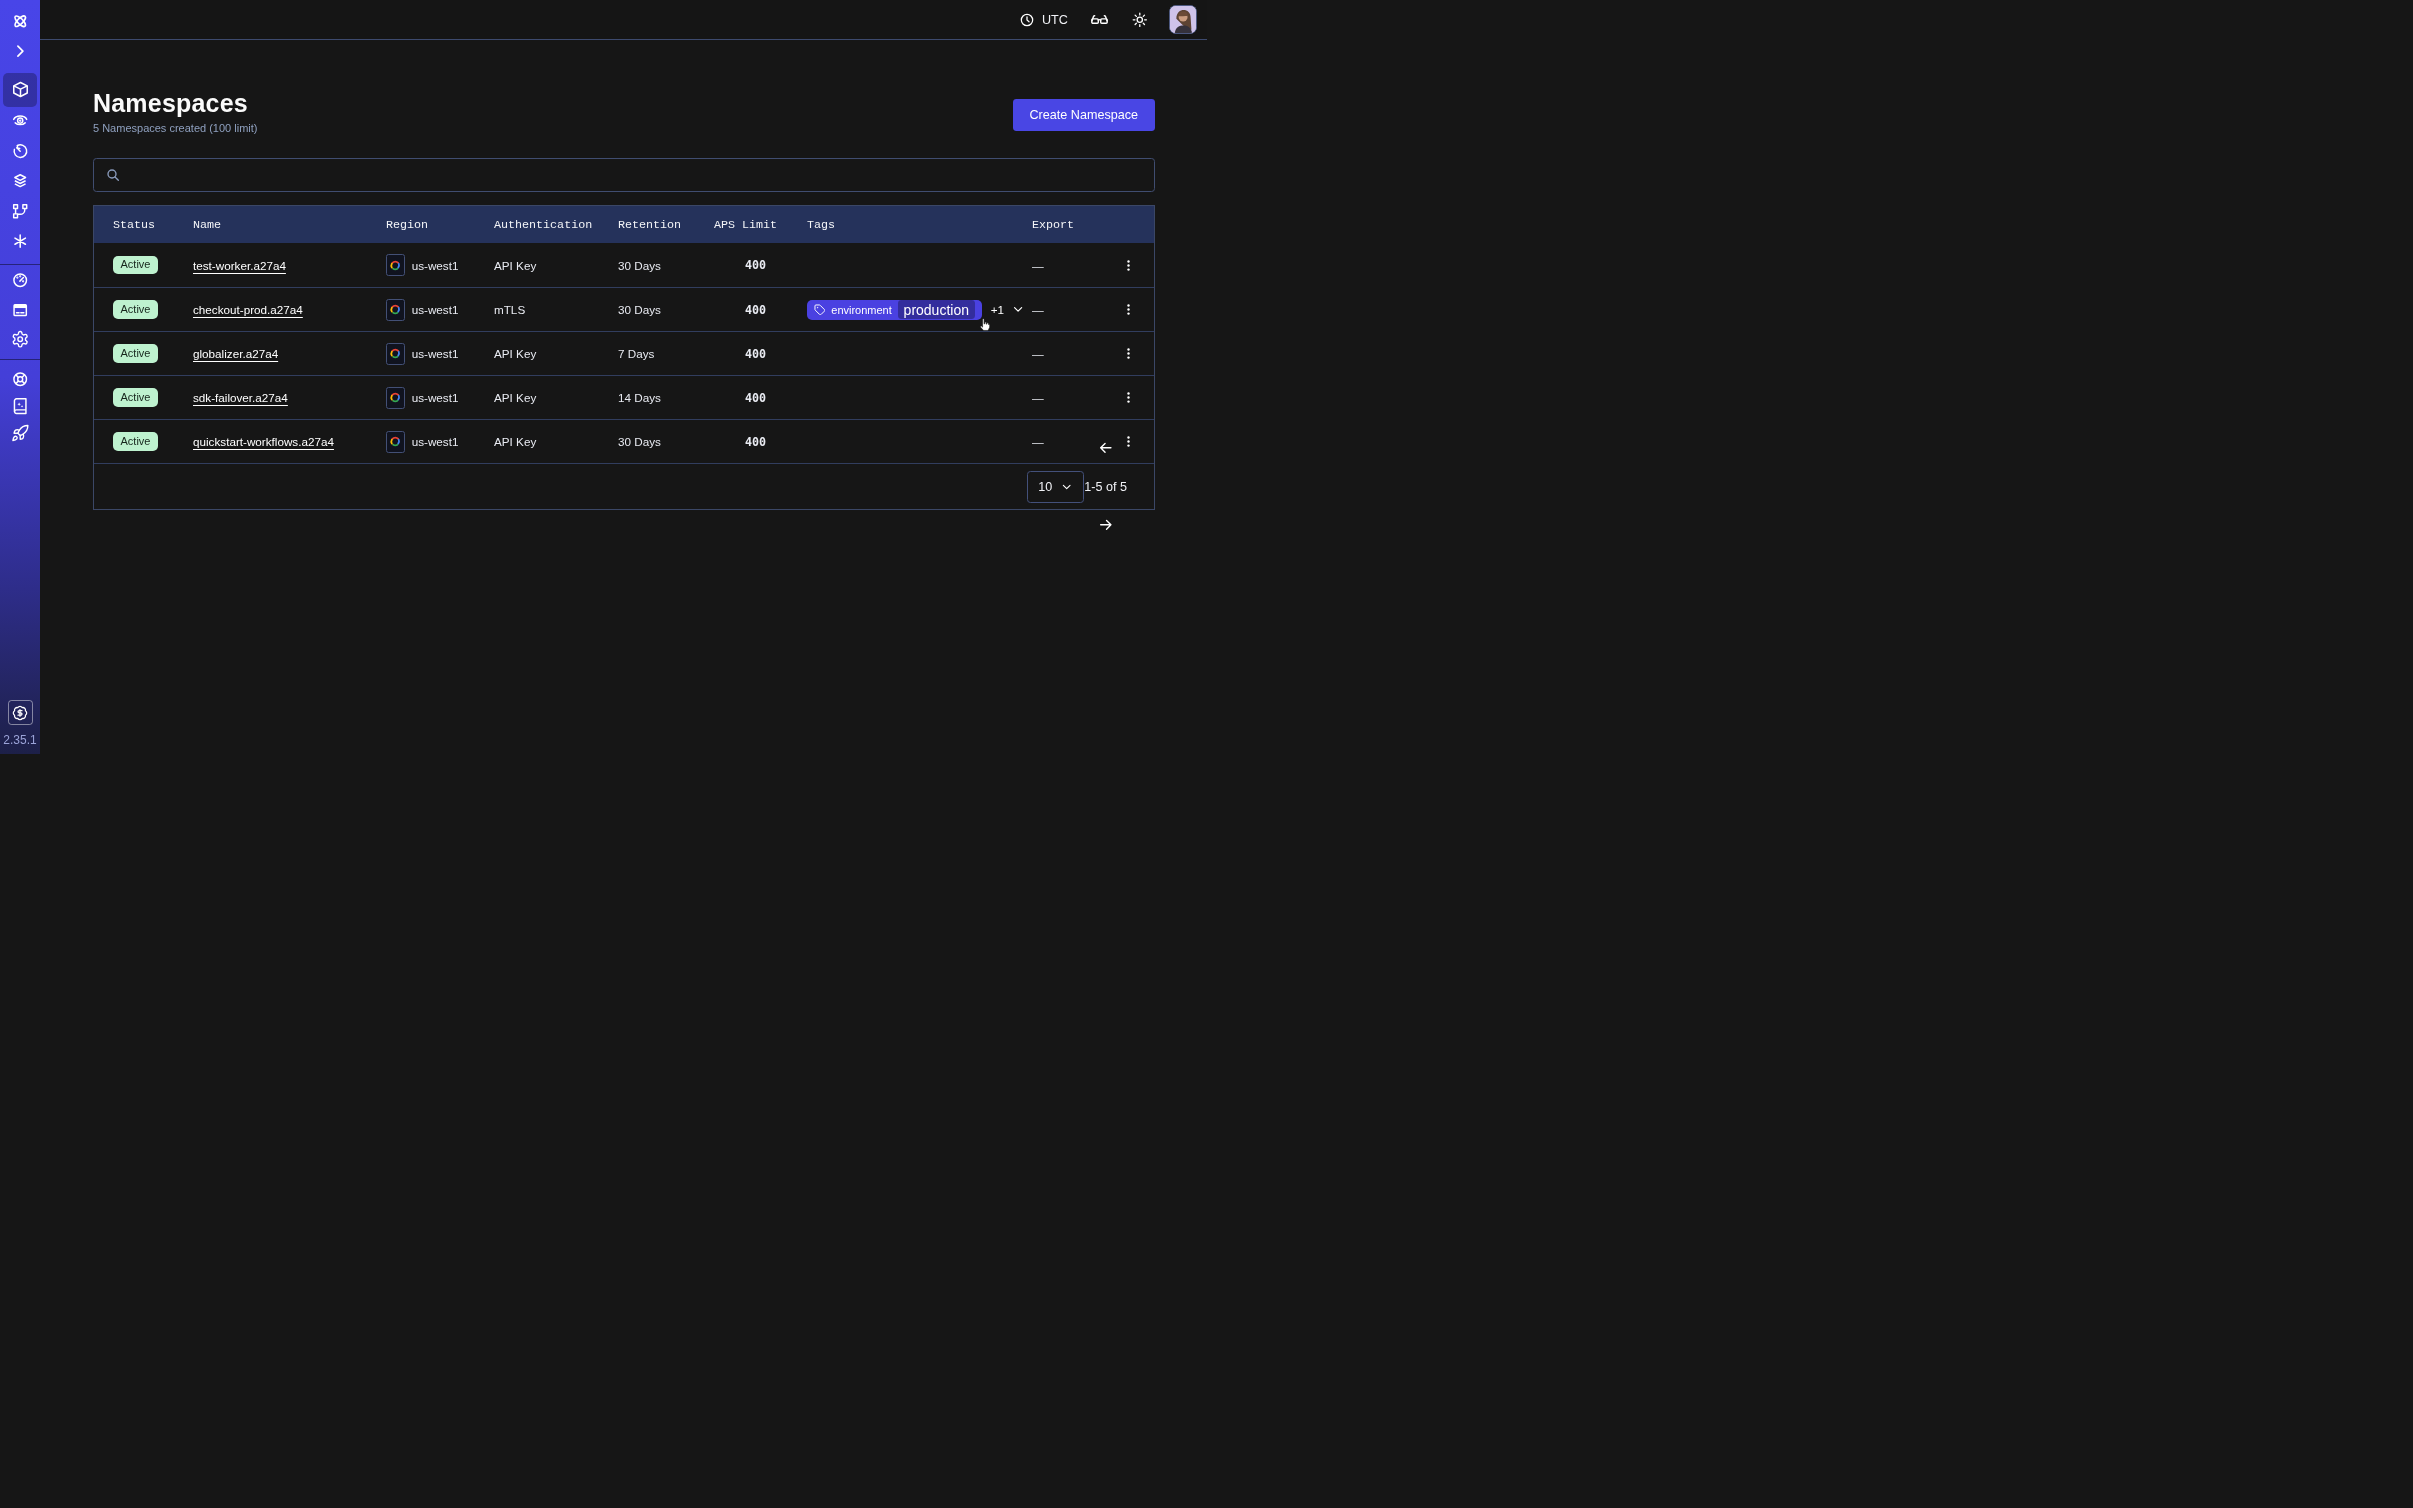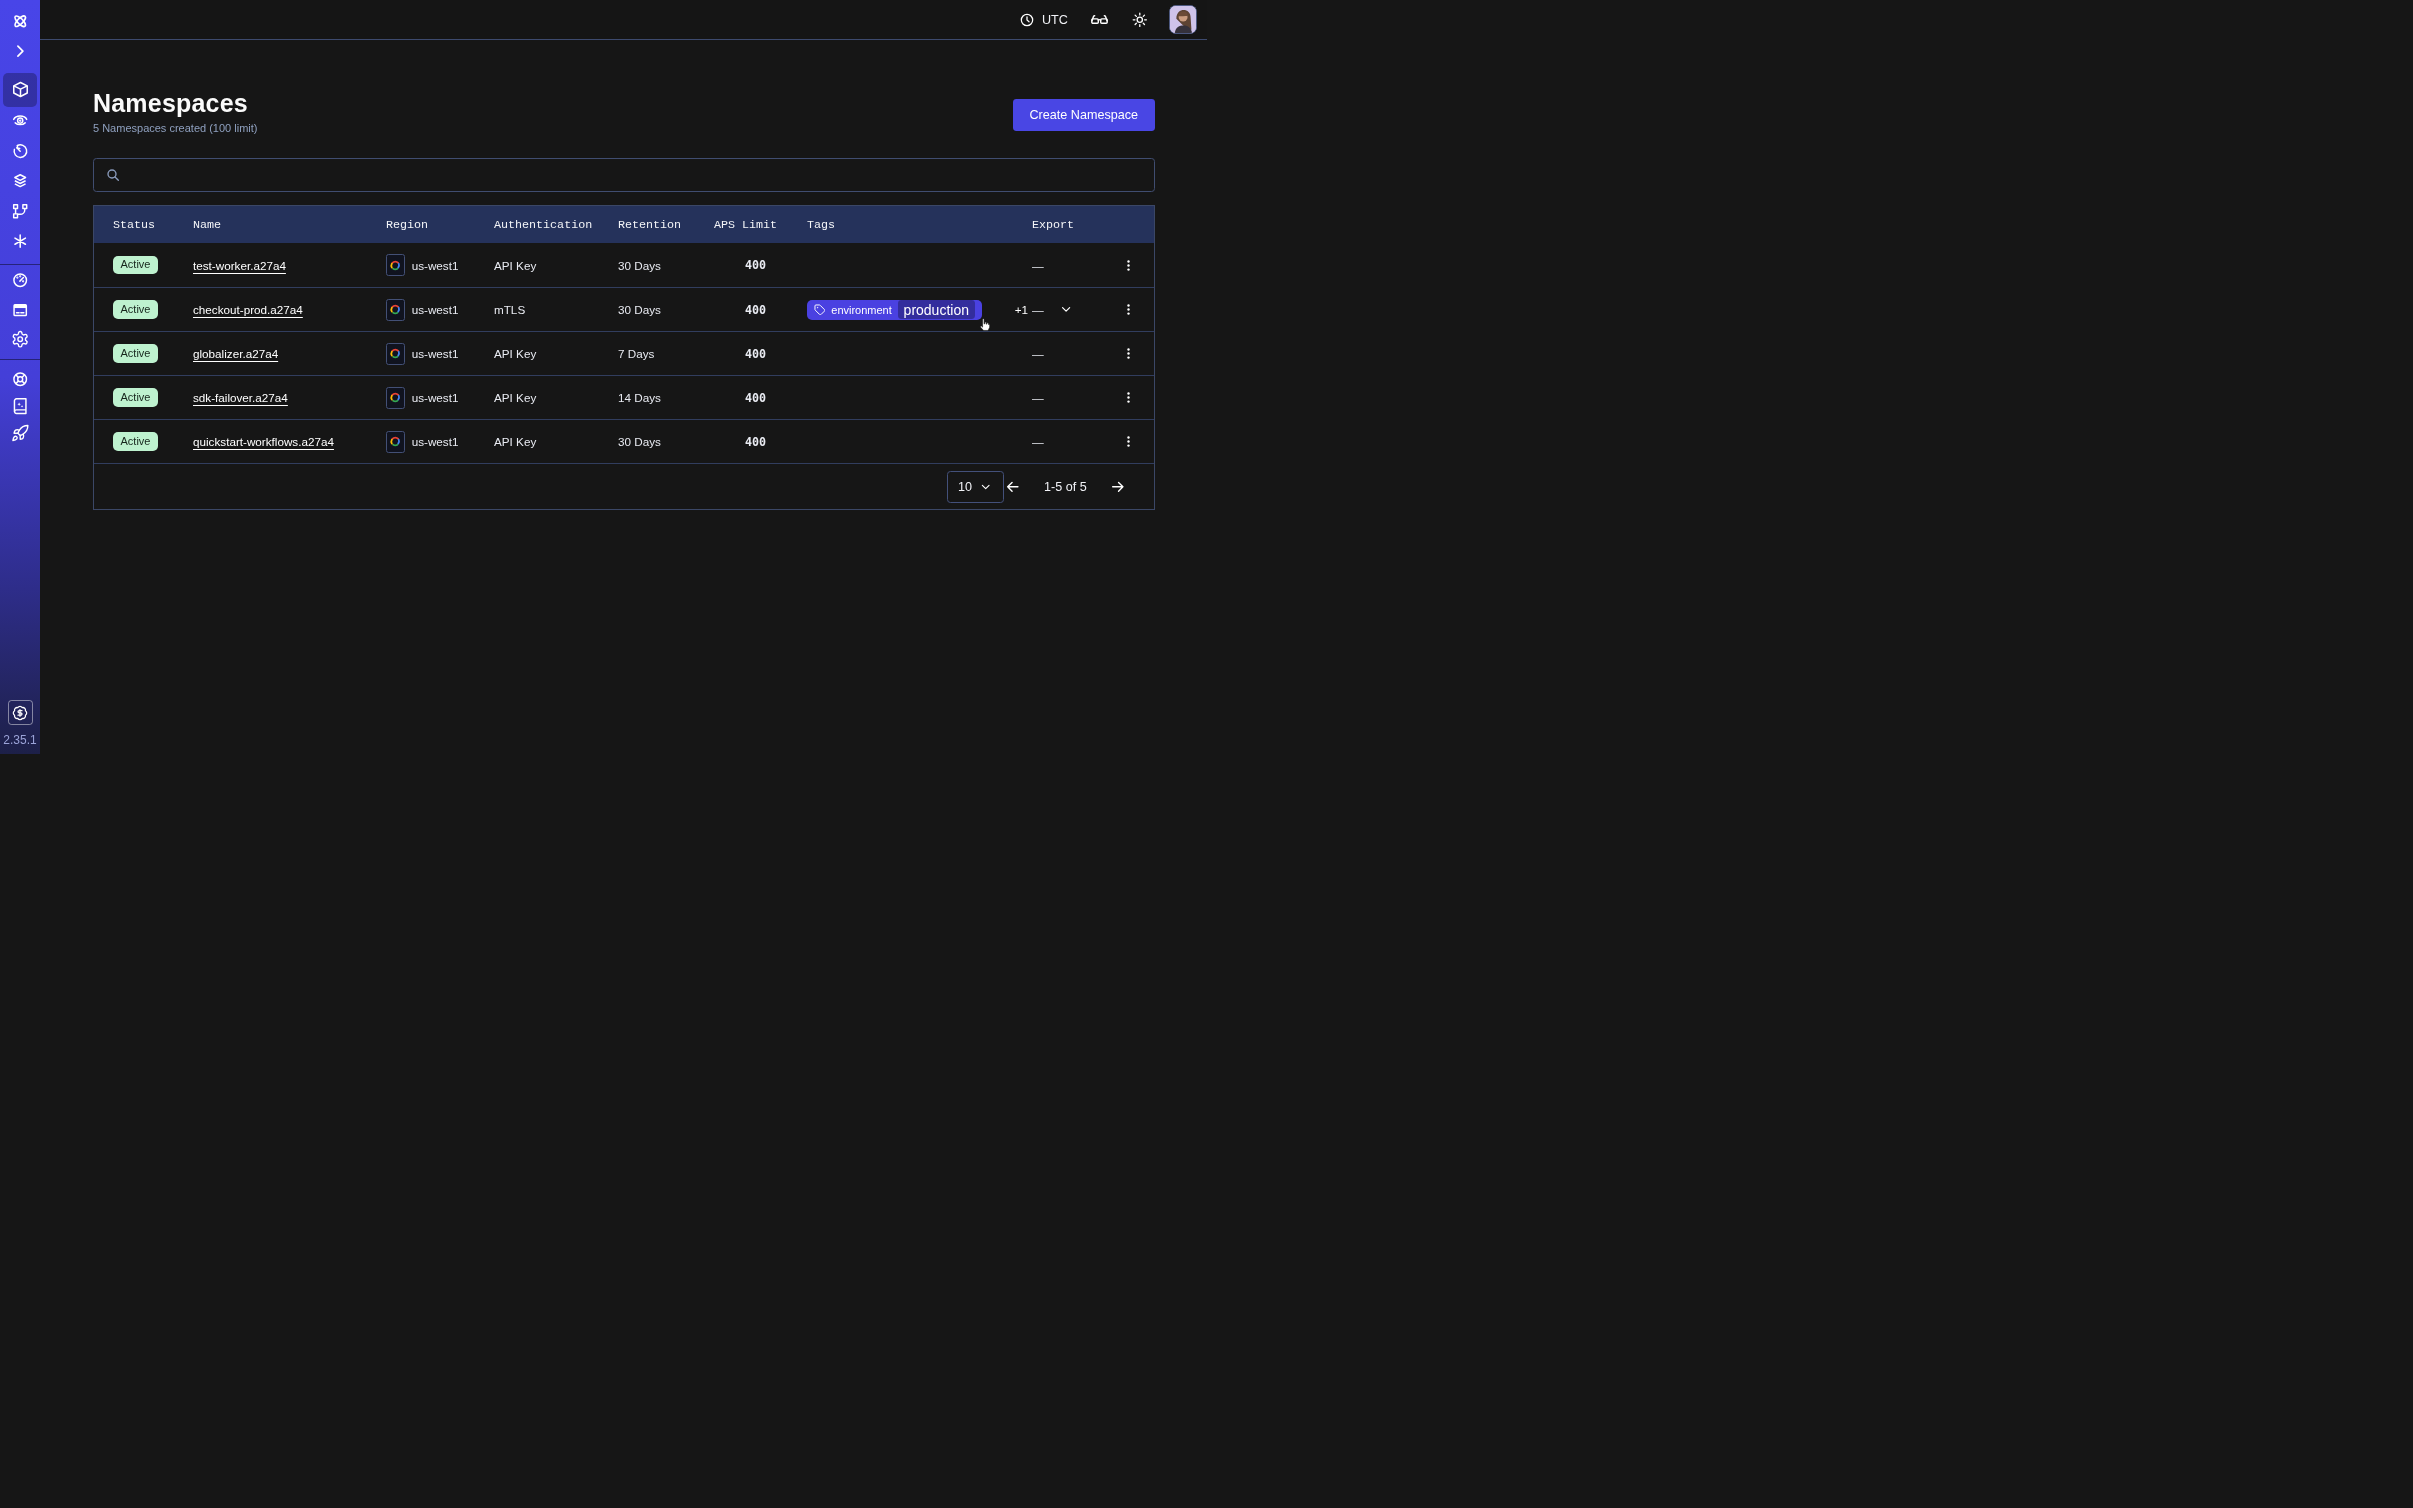--- a/index.html
+++ b/index.html
@@ -80,40 +80,40 @@
   .pill{
     display:inline-block; background:#bef2cf; color:#16251c; border-radius:5px;
     font-size:11px; padding:2.5px 7.5px; line-height:1.25;
   }
   .ns-link{ color:#ffffff; text-decoration:underline; text-underline-offset:2.5px; cursor:pointer; }
   .region{ display:flex; align-items:center; gap:6.7px; }
   .gcp-tile{
     width:19px; height:22px; border:0.8px solid #435076; border-radius:2.5px;
     background:#10131f; display:grid; place-items:center;
   }
-  .tags-cell{ display:flex; align-items:center;gap:24px; }
+  .tags-cell{ display:flex; align-items:center; }
   .chip{
     background:#4a41e1; border-radius:5px; height:20px; padding:0 7.5px 0 6.7px;
     display:inline-flex; align-items:center; gap:5.9px; font-size:11px; color:#fff; cursor:pointer;
   }
   .chip-val{ background:rgba(0,0,0,.3); border-radius:3.4px; padding:1.7px 5.9px; font-size:14px; }
   .more{ margin-left:8.4px; font-size:11.7px; color:#fff; }
   .chev{ margin-left:6.7px; cursor:pointer; }
   .kebab{ justify-self:start; padding-left:5px; cursor:pointer; }
 
   .tfoot{
     height:46px; border-top:0.8px solid #313d5e; display:flex; align-items:center;
     justify-content:flex-end; padding:0 27px 0 23.5px;
   }
   .pagesize{
     min-width:57px; height:32px; border:0.8px solid #43507a; border-radius:3.4px;
     display:flex; align-items:center; justify-content:center; gap:7.5px;
     font-size:12.6px; color:#f2f3f7; cursor:pointer;
   }
-  .pager{ display:flex; align-items:center; gap:22.6px; font-size:12.6px; color:#f2f3f7; }
+  .pager{ display:flex; align-items:center; gap:22.6px; font-size:12.6px; color:#f2f3f7;flex-direction:column; }
   .pager .arrow{ cursor:pointer; display:grid; place-items:center; }
 
   .cursor{ position:absolute; left:977px; top:317px; z-index:50; pointer-events:none; }
 </style>
 </head>
 <body>
 
 <aside class="sidebar">
   <div class="nav-ic" style="margin-top:11px">
     <svg viewBox="0 0 24 24" fill="none" stroke="#fff" stroke-width="2.1" stroke-linecap="round">

